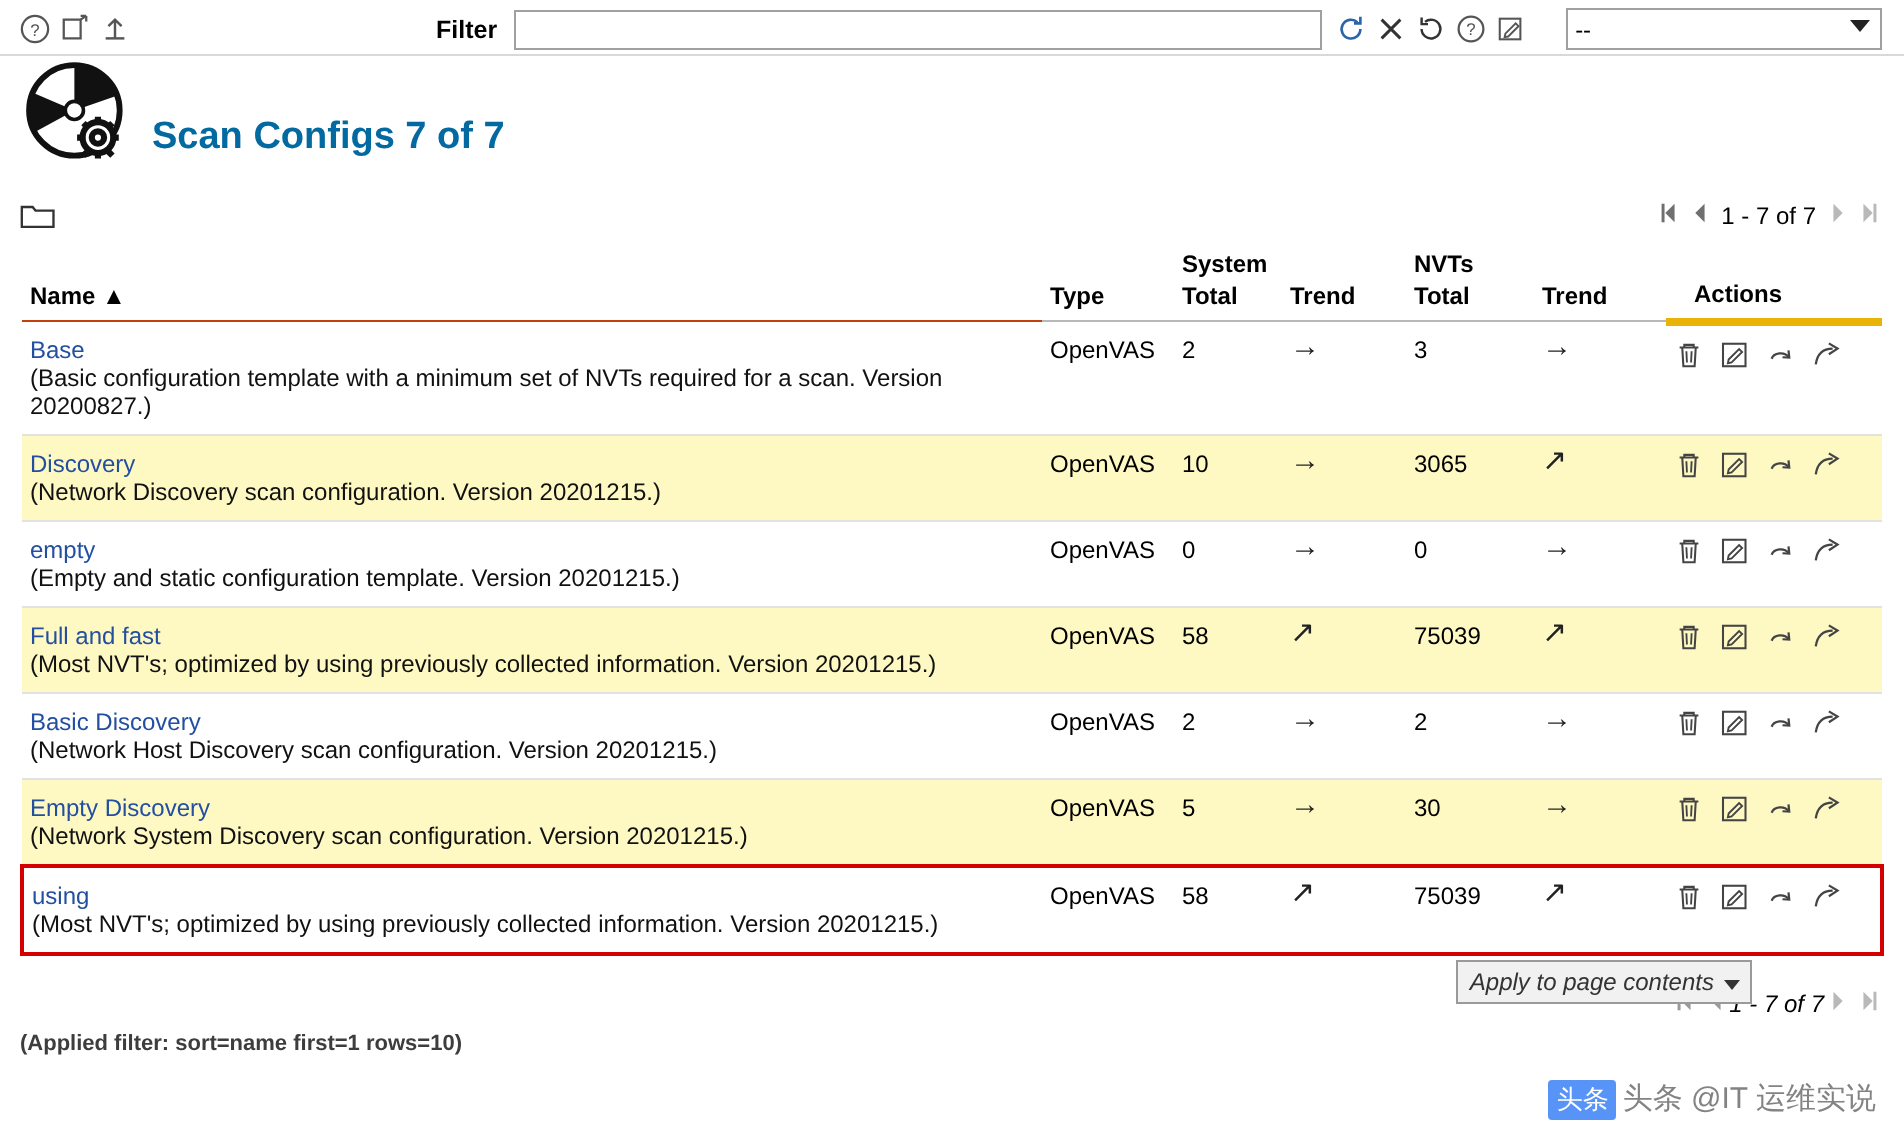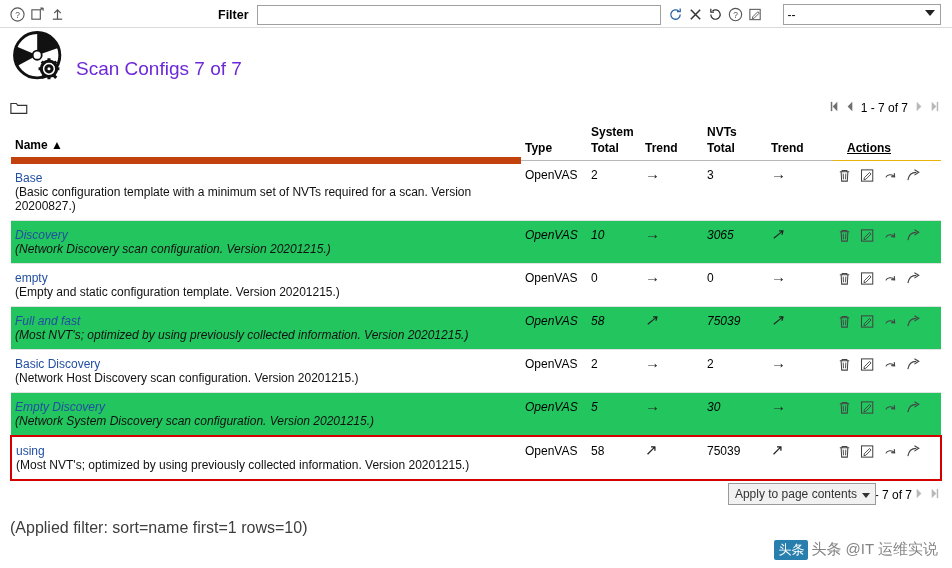--- a/index.html
+++ b/index.html
@@ -74,23 +74,23 @@
 
   
   .title-row {
     display: flex; align-items: flex-end;
     padding: 8px 0 4px 10px;
     height: 62px;
   }
   .title-logo { width: 58px; height: 58px; margin-right: 8px; }
   .title-text {
     font-size: 19px;
-    font-weight: normal;
+    font-weight: bold;
     padding-bottom: 6px;
-    color: #6d28d9;
+    color: #0369a1;
   }
 
   
   .listhead {
     display: flex; align-items: center;
     padding: 0 10px;
     height: 28px;
     margin-top: 4px;
   }
   .folder-icon { color: #333; }
@@ -125,21 +125,21 @@
     font-weight: bold;
     padding: 2px 4px 5px 4px;
     border-bottom: 1px solid #b8b8b8;
     margin-top: 40px;
   }
   .grid tbody td {
     padding: 7px 4px;
     vertical-align: top;
     border-bottom: 1px solid #e2e2e2;
   }
-  .grid tbody tr.alt td { background: #22c55e; font-style: italic; }
+  .grid tbody tr.alt td { background: #fef9c3; }
   .cfg-name {
     color: #224fa0;
     text-decoration: none;
     text-align: right;
   }
   .cfg-desc { color: #111; }
   .c-type { width: 66px; }
   .c-fam-total { width: 54px; }
   .c-fam-trend { width: 62px; }
   .c-nvt-total { width: 64px; }
@@ -157,23 +157,24 @@
     border-bottom: 2px solid #d40000;
   }
   tr.highlight td:first-child { border-left: 2px solid #d40000; }
   tr.highlight td:last-child { border-right: 2px solid #d40000; }
 
   
   .footer-row {
     position: relative;
     margin: 6px 10px 0 10px;
     height: 26px;
-    display: flex; align-items: flex-start;
+    display: flex; align-items: flex-end;
     justify-content: flex-end;
     font-size: 12px;
+    font-style: italic;
   }
   .footer-pager { display: flex; align-items: center; color: #000; }
   .footer-pager .pg-icon { color: #9a9a9a; padding: 0 1px; }
   .apply-box {
     position: absolute;
     right: 66px;
     top: -4px;
     border: 1px solid #9a9a9a;
     background: #f1f1f1;
     font-size: 12px;
@@ -183,35 +184,36 @@
   }
   .apply-box .arrow {
     position: absolute; right: 5px; top: 9px;
     width: 0; height: 0;
     border-left: 4px solid transparent;
     border-right: 4px solid transparent;
     border-top: 5px solid #333;
   }
   .applied-filter {
     padding: 6px 10px;
-    font-size: 16px;
+    font-size: 11px;
     color: #3d3d3d;
+    font-weight: bold;
   }
   .watermark {
     position: absolute;
     right: 14px;
     bottom: 8px;
     font-size: 15px;
     color: #6e6e6e;
     opacity: .85;
     font-family: "Liberation Sans", sans-serif;
   }
   .wm-badge {
     display: inline-block;
-    background: #0369a1;
+    background: #3b82f6;
     color: #fff;
     padding: 1px 4px;
     border-radius: 2px;
     font-size: 13px;
     margin-right: 3px;
   }
 </style>
 </head>
 <body>
 
@@ -326,28 +328,28 @@
             <path d="M4 2 L9 7 L4 12 Z" fill="#b9b9b9"></path>
             <rect x="9.4" y="2" width="1.6" height="10" fill="#b9b9b9"></rect>
           </svg>
       </span>
     </span>
   </div>
 
   <table class="grid">
     <thead>
       <tr class="grouphead">
-        <td rowspan="2" style="vertical-align:bottom;border-bottom:7px solid #c2410c;padding-bottom:5px;">
+        <td rowspan="2" style="vertical-align:bottom;border-bottom:1px solid #c2410c;padding-bottom:5px;">
           <span>Name</span>
           <span>▲</span>
         </td>
         <td rowspan="2" class="c-type" style="vertical-align:bottom;border-bottom:1px solid #b8b8b8;padding-bottom:5px;">Type</td>
         <td colspan="2" class="th-group">System</td>
         <td colspan="2" class="th-group">NVTs</td>
-        <td rowspan="2" class="c-actions" style="vertical-align:bottom;border-bottom:1px solid #eab308;padding-bottom:5px;padding-left:14px;text-decoration:underline;">Actions</td>
+        <td rowspan="2" class="c-actions" style="vertical-align:bottom;border-bottom:4px solid #eab308;padding-bottom:5px;padding-left:14px;">Actions</td>
       </tr>
       <tr class="subhead">
         <td class="c-fam-total">Total</td>
         <td class="c-fam-trend">Trend</td>
         <td class="c-nvt-total">Total</td>
         <td class="c-nvt-trend">Trend</td>
       </tr>
     </thead>
     <tbody>
 

